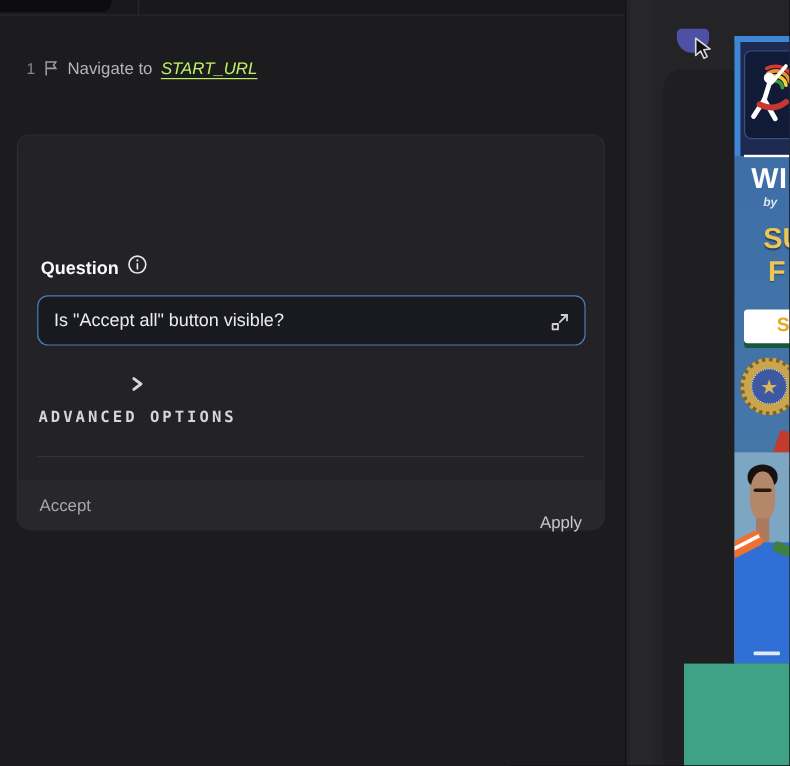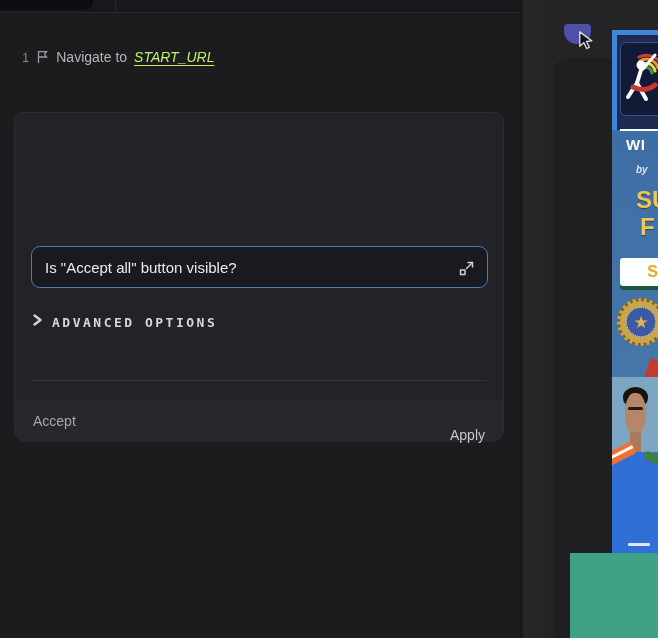--- a/index.html
+++ b/index.html
@@ -23,40 +23,40 @@
   .step-target{color:#bef264;text-decoration:underline;text-underline-offset:3px;font-style:italic;}
 
   
   .card{position:absolute;left:14px;top:112px;width:490px;height:329px;background:#232327;border:1px solid #2d2d31;border-radius:10px;}
   .select{position:absolute;left:19px;top:31px;width:451px;height:35px;background:#1c1c20;border:1px solid #3e3e44;border-radius:7px;display:flex;align-items:center;padding:0 12px 0 13px;cursor:pointer;}
   .select-value{flex:1;color:#e6e6e9;font-size:15px;}
   .label-row{position:absolute;left:19px;top:99px;display:flex;align-items:center;gap:7px;}
   .q-label{color:#fafafa;font-size:15px;font-weight:bold;}
   .q-input{position:absolute;left:16px;top:133px;width:457px;height:42px;background:#191920;border:1.5px solid var(--accent_blue,#4a7cb5);border-radius:9px;color:#ebebee;font-size:15px;font-family:"Liberation Sans",sans-serif;padding:0 42px 0 13px;outline:none;}
   .expand-btn{position:absolute;left:440px;top:145px;width:22px;height:20px;display:flex;align-items:center;justify-content:center;cursor:pointer;background:none;border:none;padding:0;}
-  .advanced{position:absolute;left:17px;top:200px;display:flex;align-items:center;gap:9px;cursor:pointer;}
+  .advanced{position:absolute;left:17px;top:200px;display:flex;align-items:center;gap:9px;cursor:pointer;flex-direction:column;}
   .advanced-label{font-family:"DejaVu Sans Mono",monospace;font-weight:bold;font-size:13px;letter-spacing:2.5px;color:#d6d6d9;}
   .card-divider{position:absolute;left:16px;right:16px;top:267px;height:1px;background:#333338;}
   .card-footer{position:absolute;left:0;right:0;top:287px;height:42px;background:#28282c;border-radius:0 0 10px 10px;display:flex;align-items:center;justify-content:space-between;padding:0 18px;}
   .btn-cancel{color:#a7a8ac;font-size:14px;cursor:pointer;background:none;border:none;padding:0;font-family:inherit;}
   .btn-apply{color:#c6c7cb;font-size:14px;font-weight:500;cursor:pointer;background:none;border:none;padding:0;font-family:inherit;margin-top:28px;}
 
   
   .right-panel{position:absolute;left:521px;top:0;width:137px;height:638px;background:#242427;border-left:1px solid #111113;}
   .right-strip{position:absolute;left:3px;top:0;width:18px;height:100%;background:#2a2a2d;opacity:.55;}
   .preview-well{position:absolute;left:31px;top:58px;right:0;bottom:0;background:#1f1f22;border-radius:16px 0 0 0;}
 
   
   .webpage{position:absolute;left:612px;top:30px;width:46px;height:523px;overflow:hidden;background:linear-gradient(#3a6aa4,#4b7dab);}
   .hero{position:absolute;left:0;top:0;width:46px;height:100px;background:#1d2b52;}
   .hero-top-edge{position:absolute;left:0;top:0;width:46px;height:5px;background:var(--page_blue,#3f86d6);}
   .hero-left-edge{position:absolute;left:0;top:0;width:5px;height:100px;background:var(--page_blue,#3f86d6);}
   .logo-card{position:absolute;left:8px;top:12px;width:46px;height:74px;background:#111a36;border:1px solid #3e4e7e;border-radius:6px;overflow:hidden;}
   .site-divider{position:absolute;left:8px;top:99px;width:38px;height:2px;background:#ffffff;}
-  .site-heading{position:absolute;left:14px;top:106px;color:#ffffff;font-size:15px;font-weight:800;letter-spacing:.5px;}
+  .site-heading{position:absolute;left:14px;top:106px;color:#ffffff;font-size:24px;font-weight:800;letter-spacing:.5px;}
   .site-byline{position:absolute;left:24px;top:134px;color:#dce6f2;font-size:10px;font-style:italic;font-weight:bold;}
   .promo{position:absolute;left:24px;top:156px;color:var(--promo_yellow,#eec654);font-size:24px;font-weight:900;line-height:27px;text-shadow:0 1px 1px rgba(0,0,0,.4);}
   .promo .l2{display:block;margin-left:4px;}
   .cta-button{position:absolute;left:8px;top:228px;width:44px;height:28px;background:#ffffff;border-radius:3px;box-shadow:0 4px 0 var(--cta_shadow_green,#17573a);display:flex;align-items:center;justify-content:flex-end;padding-right:6px;}
   .cta-text{color:#e8a820;font-weight:900;font-size:16px;}
   .emblem{position:absolute;left:5px;top:268px;width:48px;height:48px;border-radius:50%;background:#c9a54e;border:3px dotted #7e6426;}
   .emblem-inner{position:absolute;left:6px;top:6px;right:6px;bottom:6px;border-radius:50%;background:#3c59a2;border:1px dotted #e8e0c8;display:flex;align-items:center;justify-content:center;}
   .emblem-star{color:#d9b65c;font-size:17px;line-height:1;}
   .red-piece{position:absolute;right:-5px;top:330px;width:17px;height:26px;background:var(--red_accent,#c23b2b);transform:rotate(18deg);border-radius:2px;}
   .photo{position:absolute;left:0;top:347px;width:46px;height:176px;background:#7ca6c2;overflow:hidden;}
@@ -93,20 +93,30 @@
         <path d="M2.5 1.6 H10.5 L8.6 4.3 L10.5 7 H2.5"></path>
       </svg>
     </span>
     <span class="step-text">Navigate to</span>
     <span class="step-target">START_URL</span>
   </div>
 
   <div class="card">
 
 
+    <div class="label-row">
+      <span class="q-label">Question</span>
+      <span>
+        <svg width="17" height="17" viewBox="0 0 17 17" fill="none" stroke="#e6e6e9" stroke-width="1.4">
+          <circle cx="8.5" cy="8.5" r="7"></circle>
+          <path d="M8.5 7.8 V12" stroke-linecap="round"></path>
+          <circle cx="8.5" cy="5" r="0.9" fill="#e6e6e9" stroke="none"></circle>
+        </svg>
+      </span>
+    </div>
 
     <input class="q-input" type="text" value="Is &quot;Accept all&quot; button visible?" style="">
 
     <button class="expand-btn">
       <svg width="17" height="17" viewBox="0 0 17 17" fill="none" stroke="#cfcfd4" stroke-width="1.5" stroke-linecap="round" stroke-linejoin="round">
         <rect x="2.5" y="10" width="4.5" height="4.5"></rect>
         <path d="M8.5 8.5 L14.5 2.5"></path>
         <path d="M10 2.5 H14.5 V7"></path>
       </svg>
     </button>

